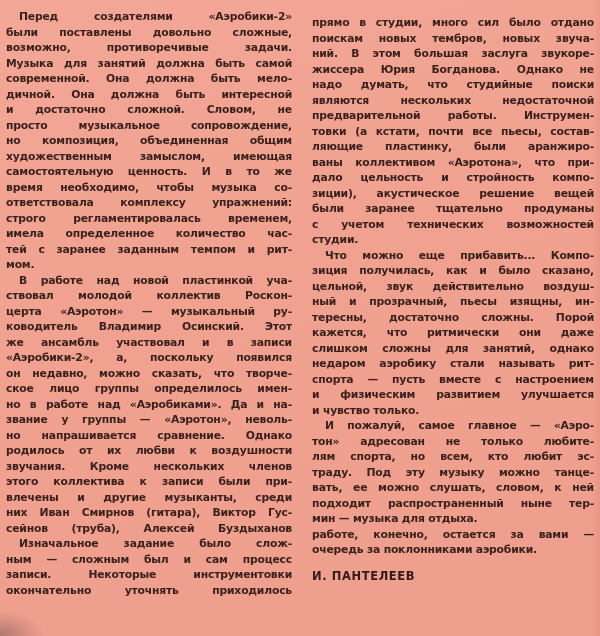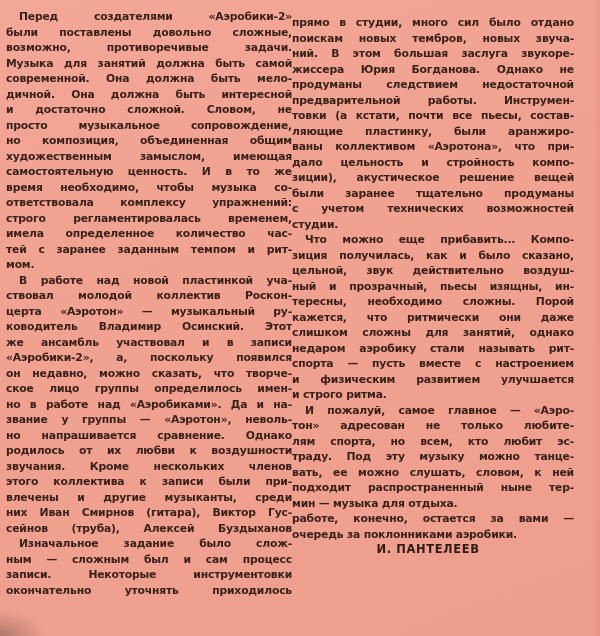--- a/index.html
+++ b/index.html
@@ -13,20 +13,21 @@
     background: linear-gradient(160deg, #f3a796 0%, #f0a190 45%, #ee9e8c 100%);
     font-family: "DejaVu Sans", sans-serif;
     position: relative;
   }
   .page {
     position: absolute;
     top: 9px;
     left: 6px;
     width: 588px;
     display: flex;
+    gap: 20px;
   }
   .col {
     width: 286px;
     flex: 0 0 286px;
   }
   .col-right {
     padding-top: 6px;
     width: 282px;
     flex: 0 0 282px;
   }
@@ -43,22 +44,23 @@
     overflow: hidden;
   }
   .line.indent {
     padding-left: 13px;
   }
   .line.para-end {
     text-align: center;
     text-align-last: left;
   }
   .signature {
+    margin-top: 11px;
     padding-right: 10px;
-    text-align: center;
+    text-align: left;
     font-size: 11.5px;
     font-weight: 700;
     letter-spacing: 0.6px;
     color: #311b17;
   }
   .corner-shadow {
     position: absolute;
     left: 0;
     bottom: 0;
     width: 46px;
@@ -118,41 +120,42 @@
       <div class="line indent">Изначальное задание было слож-</div>
       <div class="line">ным — сложным был и сам процесс</div>
       <div class="line">записи. Некоторые инструментовки</div>
       <div class="line">окончательно уточнять приходилось</div>
     </div>
   <div class="col col-right">
   <div class="line">прямо в студии, много сил было отдано</div>
       <div class="line">поискам новых тембров, новых звуча-</div>
       <div class="line">ний. В этом большая заслуга звукоре-</div>
       <div class="line">жиссера Юрия Богданова. Однако не</div>
-      <div class="line">продуманы следствием недостаточной</div>
+      <div class="line">надо думать, что студийные поиски</div>
+      <div class="line">являются нескольких недостаточной</div>
       <div class="line">предварительной работы. Инструмен-</div>
       <div class="line">товки (а кстати, почти все пьесы, состав-</div>
       <div class="line">ляющие пластинку, были аранжиро-</div>
       <div class="line">ваны коллективом «Аэротона», что при-</div>
       <div class="line">дало цельность и стройность компо-</div>
       <div class="line">зиции), акустическое решение вещей</div>
       <div class="line">были заранее тщательно продуманы</div>
       <div class="line">с учетом технических возможностей</div>
       <div class="line para-end">студии.</div>
       <div class="line indent">Что можно еще прибавить... Компо-</div>
       <div class="line">зиция получилась, как и было сказано,</div>
       <div class="line">цельной, звук действительно воздуш-</div>
       <div class="line">ный и прозрачный, пьесы изящны, ин-</div>
-      <div class="line">тересны, необходимо сложны. Порой</div>
+      <div class="line">тересны, достаточно сложны. Порой</div>
       <div class="line">кажется, что ритмически они даже</div>
       <div class="line">слишком сложны для занятий, однако</div>
       <div class="line">недаром аэробику стали называть рит-</div>
       <div class="line">спорта — пусть вместе с настроением</div>
       <div class="line">и физическим развитием улучшается</div>
-      <div class="line para-end">и строго ритма.</div>
+      <div class="line para-end">и чувство только.</div>
       <div class="line indent">И пожалуй, самое главное — «Аэро-</div>
       <div class="line">тон» адресован не только любите-</div>
       <div class="line">лям спорта, но всем, кто любит эс-</div>
       <div class="line">траду. Под эту музыку можно танце-</div>
       <div class="line">вать, ее можно слушать, словом, к ней</div>
       <div class="line">подходит распространенный ныне тер-</div>
       <div class="line para-end">мин — музыка для отдыха.</div>
       <div class="line">работе, конечно, остается за вами —</div>
       <div class="line para-end">очередь за поклонниками аэробики.</div>
       <div class="signature">И. ПАНТЕЛЕЕВ</div>

